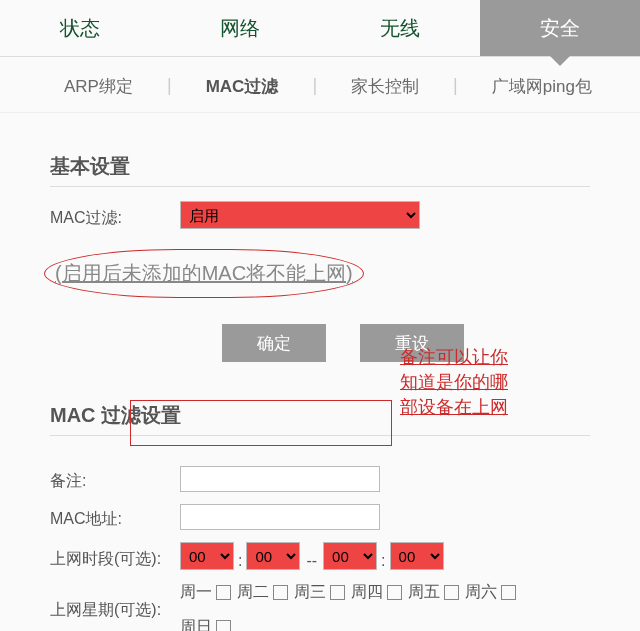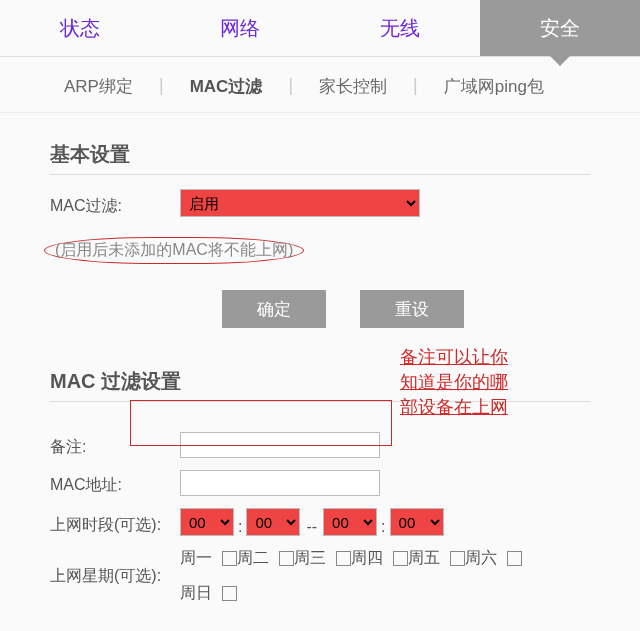--- a/index.html
+++ b/index.html
@@ -16,21 +16,21 @@
       display: flex;
       height: 56px;
       background: #fafafa;
     }
     .main-nav .tab {
       flex: 1;
       display: flex;
       align-items: center;
       justify-content: center;
       font-size: 20px;
-      color: #6d28d9;
+      color: #14532d;
       cursor: pointer;
       position: relative;
     }
     .main-nav .tab.active {
       background: #9a9a9a;
       color: #fff;
     }
     .main-nav .tab.active::after {
       content: "";
       position: absolute;
@@ -39,70 +39,71 @@
       transform: translateX(-50%);
       width: 0; height: 0;
       border-left: 10px solid transparent;
       border-right: 10px solid transparent;
       border-top: 10px solid #9a9a9a;
     }
     .nav-underline { height:1px; background:#ddd; }
     
     .sub-nav {
       display: flex;
-      gap: 8px;
+      gap: 16px;
       padding: 18px 0 10px 60px;
       font-size: 17px;
       color: #6a6a6a;
     }
     .sub-nav .sub-item { cursor: pointer; padding: 0 4px; }
     .sub-nav .sub-item.active { font-weight: 700; color: #555; }
     .sub-nav .sep { color: #ccc; padding: 0 14px; font-size: 18px; }
     .sub-underline { height:1px; background:#eee; margin-top:4px; }
     
     .content { padding: 28px 0 0 50px; position: relative; }
-    .section-title { font-size: 20px; font-weight: 700; color:#555; margin-bottom: 6px; }
+    .section-title { font-size: 20px; font-weight: 700; color:#555; margin-bottom: 6px; margin-top: 12px; }
     .section-underline { height:1px; background:#ddd; width: 540px; margin-bottom: 14px; }
     .row { display:flex; align-items:flex-end; margin-bottom: 12px; font-size:16px; color:#555; }
     .row .label { width: 130px; }
     select {
       height: 28px;
       border: 1px solid #bbb;
       background: #ef4444;
       font-size: 15px;
       padding: 0 4px;
     }
     .select-wide { width: 240px; }
     .select-sm { width: 54px; }
     .hint {
       color: #888;
-      font-size: 16px;
+      font-size: 20px;
       border: 1.5px solid #cc2a2a;
       border-radius: 50% / 60%;
       display: inline-block;
-      padding: 2px 10px;
+      padding: 10px 10px;
       margin: 8px 0 26px -6px;
+      text-decoration: underline;
     }
     .btn-row { display:flex; gap:34px; margin: 0 0 40px 130px; padding-left: 42px; }
     .btn {
       width: 104px; height: 38px;
       background: #9a9a9a;
       color:#fff; border:none;
       font-size:17px; cursor:pointer;
     }
     .input-text {
       height: 26px;
       border:1px solid #bbb;
       background:#fff;
       width: 200px;
     }
     .dash { margin: 0 6px; color:#555; }
     .colon { margin: 0 4px; color:#555; }
     .days { display:flex; flex-wrap:wrap; gap: 0; width: 360px; row-gap: 14px; }
-    .day-item { display:flex; align-items:center; gap:10px; color:#555; font-size:16px; }
+    .day-item { display:flex; align-items:center; gap:4px; margin-right: 6px; color:#555; font-size:16px; }
     .day-item input[type="checkbox"] { width:15px; height:15px; border:1px solid #888; appearance:none; cursor:pointer; }
     
     .annot-box {
       position:absolute;
       border:1.5px solid #cc2a2a;
       pointer-events:none;
     }
     .annot-text {
       position:absolute;
       color:#cc2a2a;

